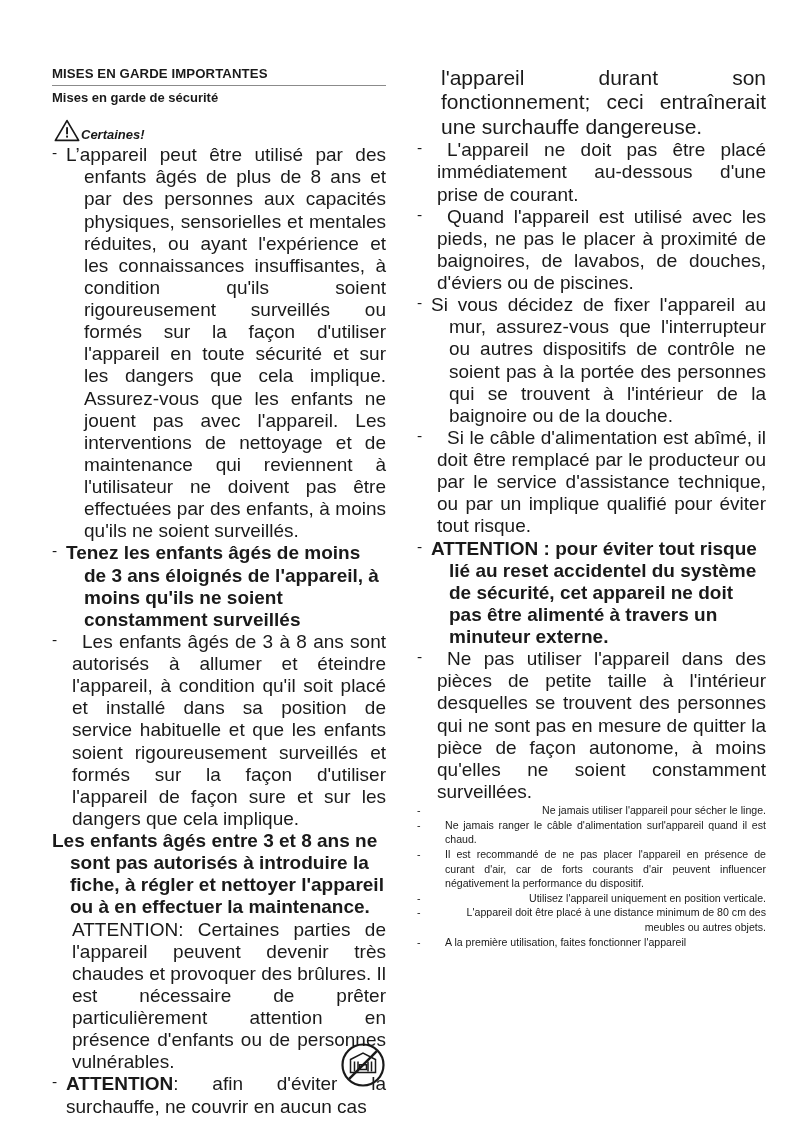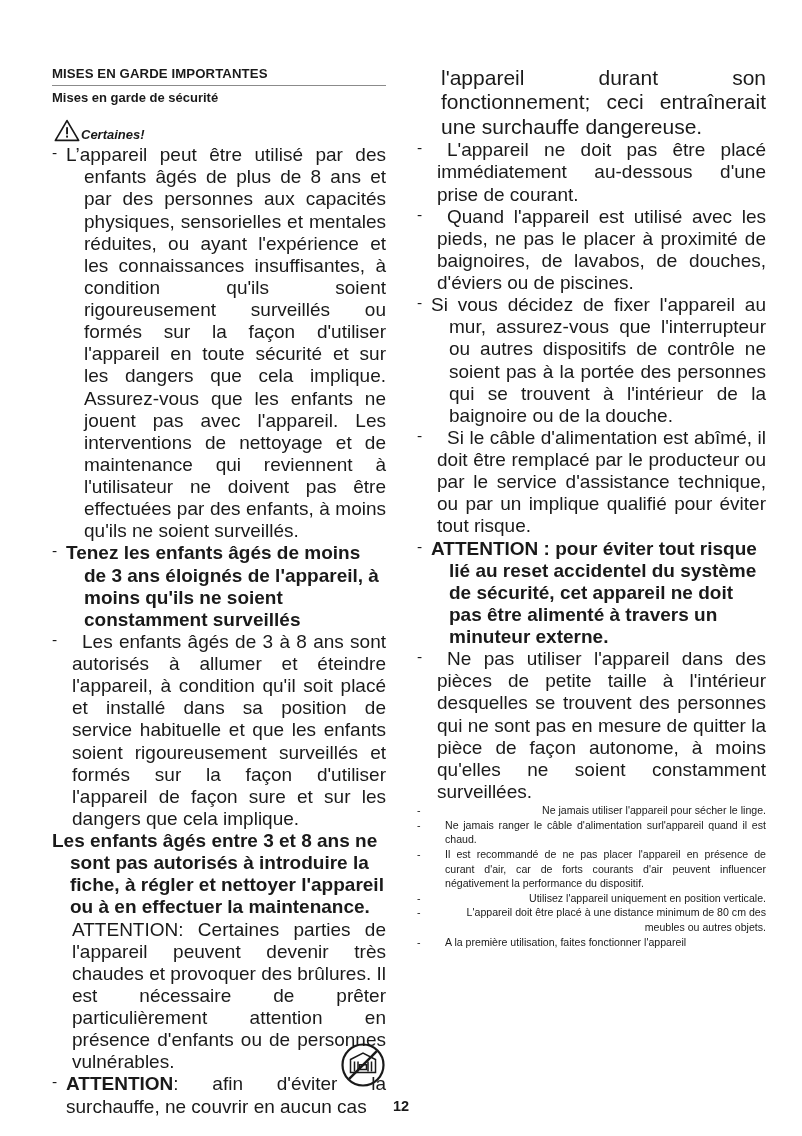--- a/index.html
+++ b/index.html
@@ -345,15 +345,14 @@
       <circle cx="23" cy="23" r="20.5" fill="none" stroke="#1a1a1a" stroke-width="2.2"></circle>
       <g fill="none" stroke="#1a1a1a" stroke-width="1.5">
         <path d="M10.5 17.5 L23 11 L35.5 17.5 L35.5 30.5 L10.5 30.5 Z"></path>
         <path d="M14.5 19.5 L14.5 29.5 M18 19.5 L18 29.5 M28 19.5 L28 29.5 M31.5 19.5 L31.5 29.5"></path>
         <path d="M19.5 22.8 L26.5 22.8 L26.5 27.6 L19.5 27.6 Z"></path>
       </g>
       <line x1="9.2" y1="36.8" x2="36.8" y2="9.2" stroke="#1a1a1a" stroke-width="2.4"></line>
     </svg>
   </div>
 
-  <div class="page-number">12</div>
 
 </div>
 
 </body></html>

